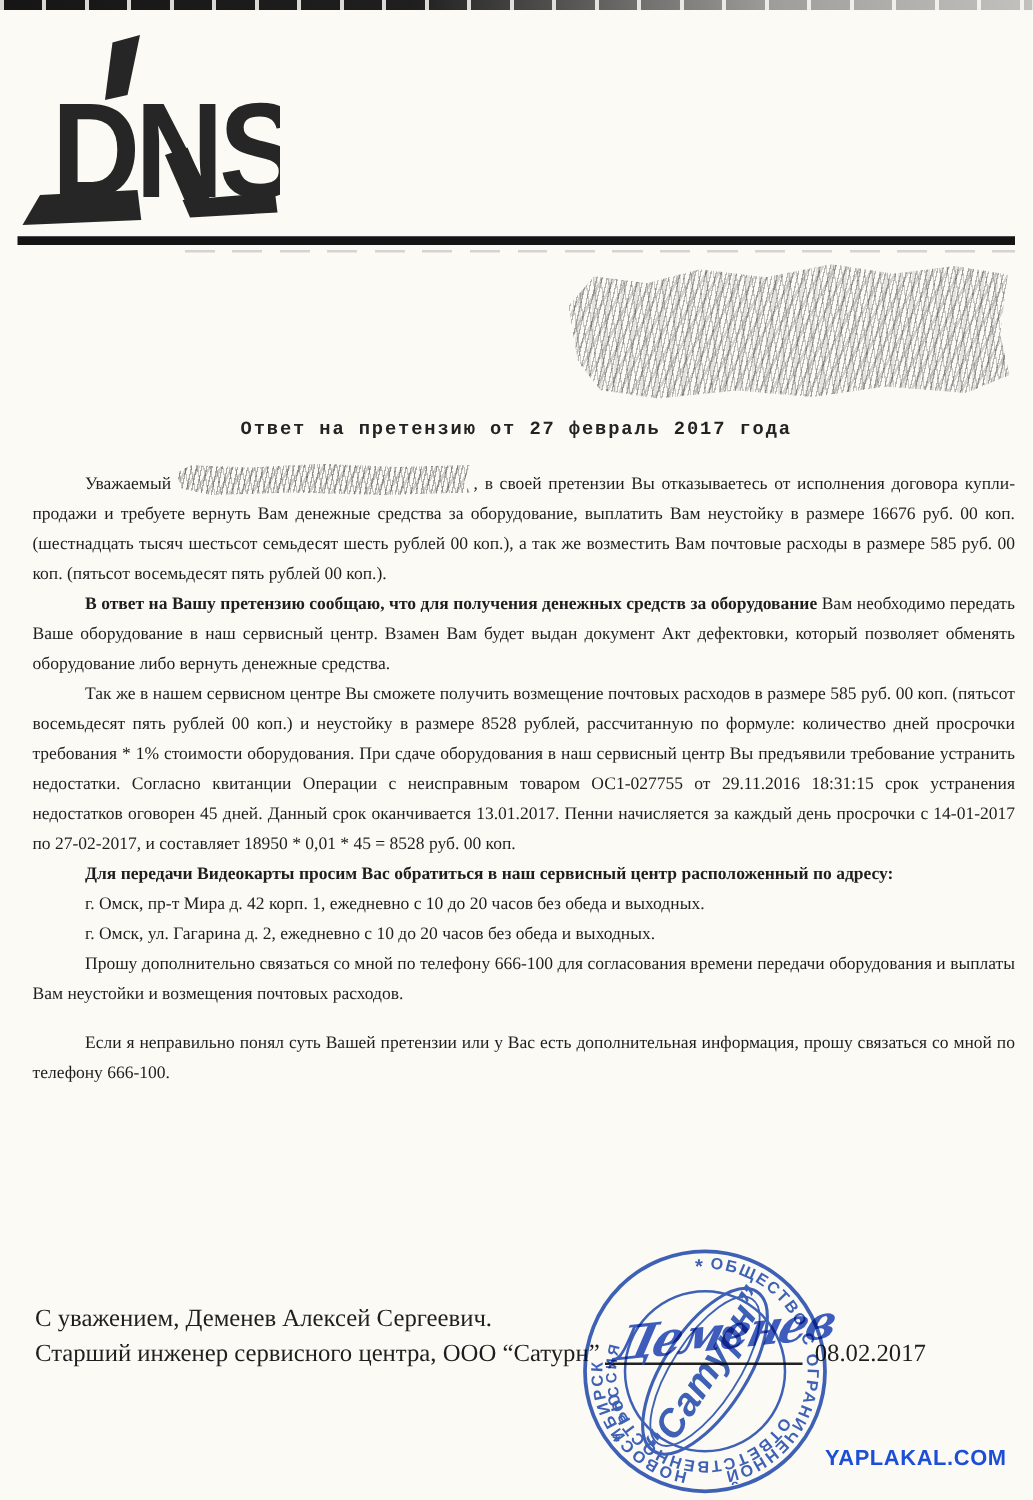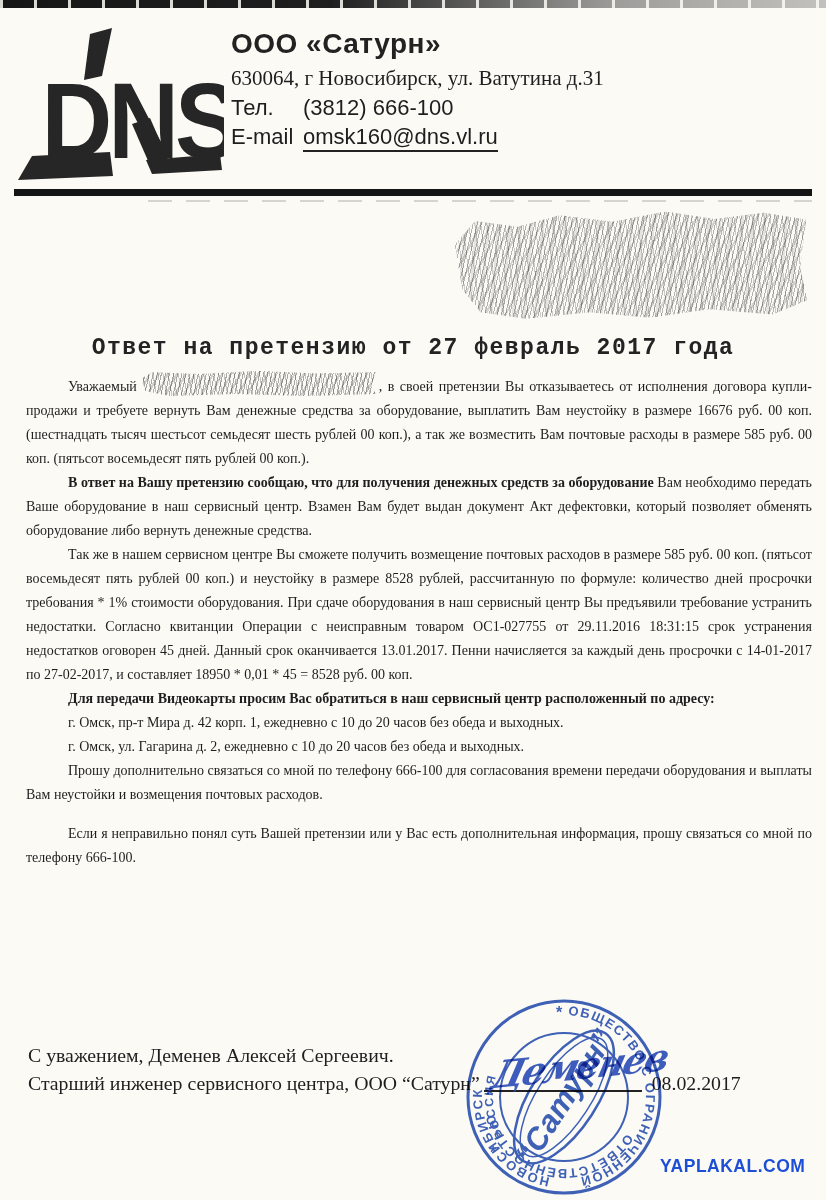--- a/index.html
+++ b/index.html
@@ -46,21 +46,21 @@
     background:
       repeating-linear-gradient(102deg, rgba(45,45,45,.40) 0 1px, transparent 1px 4px),
       repeating-linear-gradient(80deg, rgba(70,70,70,.30) 0 1px, transparent 1px 5px),
       repeating-linear-gradient(118deg, rgba(40,40,40,.2) 0 2px, transparent 2px 8px);
     clip-path:polygon(0% 30%,5% 5%,25% 12%,50% 0%,75% 10%,100% 4%,98% 60%,100% 92%,70% 100%,40% 92%,12% 100%,2% 80%);
   }
   
   .title{
     position:absolute;left:0;top:335px;width:826px;text-align:center;
     font-family:"Liberation Mono","DejaVu Sans Mono",monospace;
-    font-weight:bold;font-size:23px;letter-spacing:1.5px;color:#232323;
+    font-weight:bold;font-size:15px;letter-spacing:1.5px;color:#232323;
   }
   .body{
     position:absolute;left:26px;top:371px;width:786px;
     font-size:14px;line-height:24px;text-align:justify;
   }
   .body p{margin:0;text-indent:42px;}
   .body p.gap{margin-top:15px;}
   .b{font-weight:bold;}
   
   .signoff{position:absolute;left:28px;top:1042px;width:786px;font-size:19.8px;line-height:26px;}
@@ -99,32 +99,20 @@
       <text x="28" y="124" font-family="Liberation Sans, sans-serif" font-weight="bold" font-size="100" letter-spacing="-4" transform="scale(0.98,1.08)">DNS</text>
 
       <polygon points="118,100 136,94 156,140 138,146"></polygon>
 
       <polygon points="18,132 96,128 99,152 4,156"></polygon>
 
       <polygon points="132,136 206,130 208,146 138,150"></polygon>
     </g>
   </svg>
 
-  <div class="header-text">
-    <div class="company">ООО «Сатурн»</div>
-    <div class="addr">630064, г Новосибирск, ул. Ватутина д.31</div>
-    <div class="hrow">
-      <span class="hlabel">Тел.</span>
-      <span class="hval">(3812) 666-100</span>
-    </div>
-    <div class="hrow">
-      <span class="hlabel">E-mail</span>
-      <span class="hval email-val">omsk160@dns.vl.ru</span>
-    </div>
-  </div>
 
   <div class="rule"></div>
   <div class="faint-line"></div>
 
   <div class="scribble-big"></div>
 
   <div class="title">Ответ на претензию от 27 февраль 2017 года</div>
 
   <div class="body">
     <p><span>Уважаемый</span><span class="scribble-name"></span><span>, в своей претензии Вы отказываетесь от исполнения договора купли-продажи и требуете вернуть Вам денежные средства за оборудование, выплатить Вам неустойку в размере 16676 руб. 00 коп. (шестнадцать тысяч шестьсот семьдесят шесть рублей 00 коп.), а так же возместить Вам почтовые расходы в размере 585 руб. 00 коп. (пятьсот восемьдесят пять рублей 00 коп.).</span></p>

